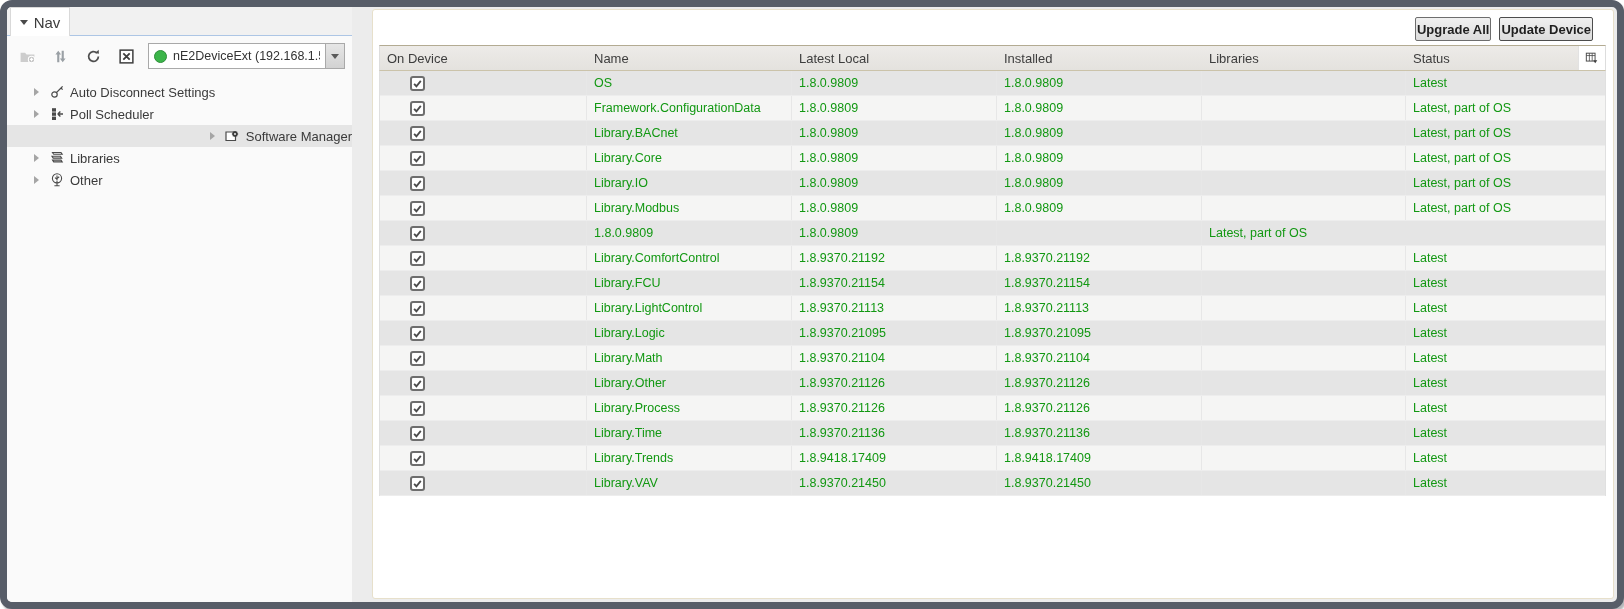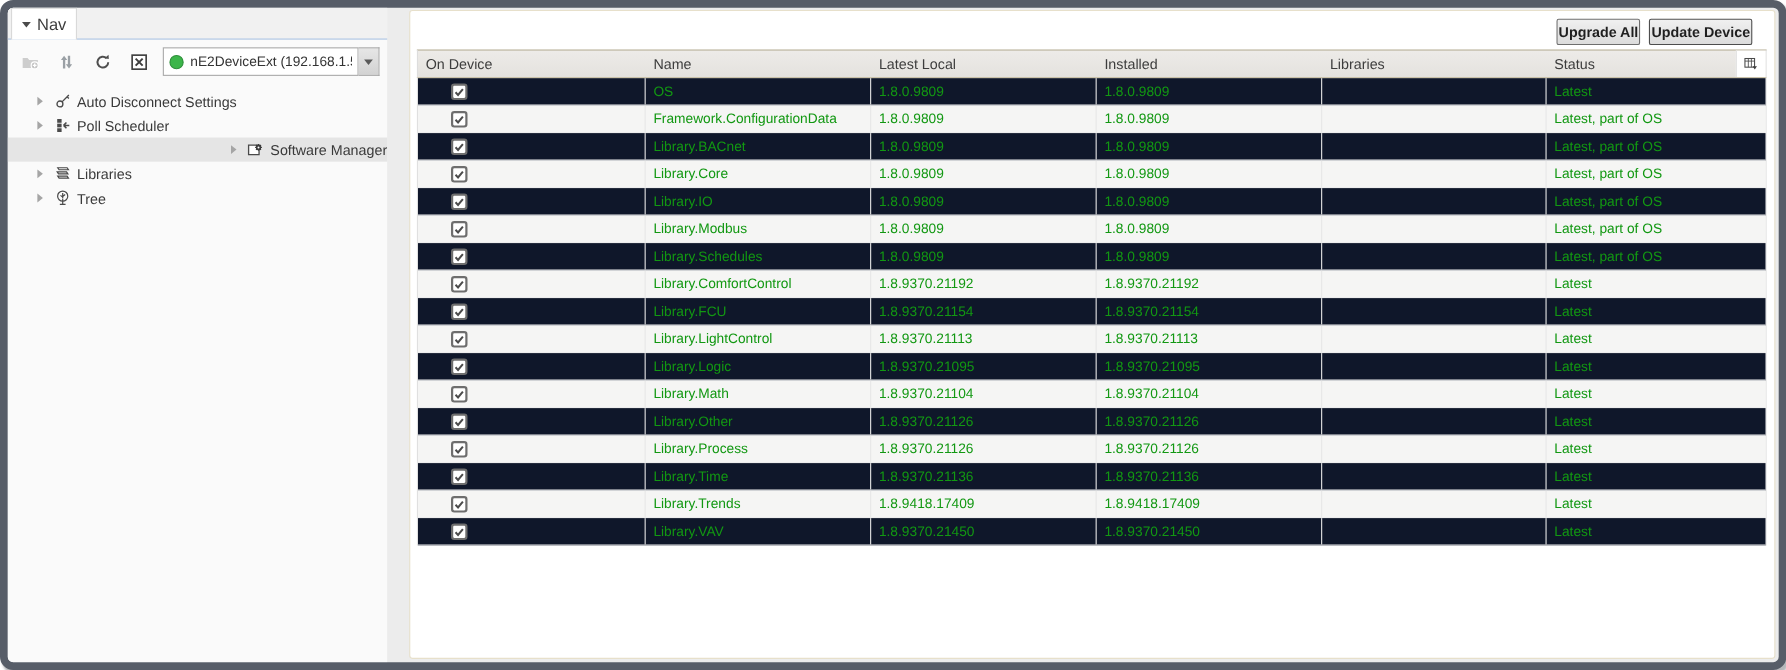--- a/index.html
+++ b/index.html
@@ -70,21 +70,21 @@
     color:#3d3d3d; font-size:13px;
   }
   .th { padding-left:7px; cursor:default; }
   .thead-opts {
     position:absolute; right:0; top:0; bottom:0; width:27px; background:#fff;
     border-left:1px solid #e2e2e2; display:flex; align-items:center; justify-content:center;
   }
   .thead-opts svg { width:14px; height:14px; }
 
   .tbody { border-left:1px solid #e0e0e0; border-right:1px solid #e0e0e0; }
-  .row { height:25px; align-items:stretch; font-size:12.5px; border-bottom:1px solid #ededed; background:#0f172a; }
+  .row { height:25px; align-items:stretch; font-size:12.5px; border-bottom:1px solid #ededed; background:#e5e5e5; }
   .row:nth-child(even) { background:#f5f5f4; }
   .cell { display:flex; align-items:center; padding-left:7px; border-right:1px solid #e7e7e7; overflow:hidden; white-space:nowrap; }
   .cell:last-child { border-right:none; }
   .cell.green { color:#129812; }
   .cell.ck { padding-left:30px; }
   .cb {
     width:15px; height:15px; background:#fff; border:2px solid #6e6e6e; border-radius:3px;
     display:flex; align-items:center; justify-content:center;
   }
   .cb svg { width:11px; height:11px; }
@@ -189,21 +189,21 @@
           <span>Libraries</span>
         </div>
         <div class="titem">
           <span class="expander"></span>
           <span class="ticon">
             <svg viewBox="0 0 16 16" fill="none" stroke="#4a4a4a" stroke-width="1.1">
               <circle cx="8" cy="6.3" r="4.6"></circle>
               <path d="M8 3.4 v5 M6 5.6 l2 1.6 M10.2 4.8 l-2.2 1.8 M8 9 v4.4 M5.4 13.8 h5.2"></path>
             </svg>
           </span>
-          <span>Tree</span>
+          <span>Other</span>
         </div>
       </div>
   </div>
 
   <div class="card">
     <div class="card-top">
       <div class="top-buttons">
         <button class="btn">Upgrade All</button>
         <button class="btn primary">Update Device</button>
       </div>
@@ -311,21 +311,20 @@
             <div class="cell green">Latest, part of OS</div>
           </div>
           <div class="row grid-cols">
             <div class="cell ck">
               <span class="cb">
                 <svg viewBox="0 0 12 12">
                   <path d="M2.3 6.4 L4.8 9 L9.6 3.2" stroke="#4c4c4c" stroke-width="2" fill="none"></path>
                 </svg>
               </span>
             </div>
-            <div class="cell green">Library.Schedules</div>
             <div class="cell green">1.8.0.9809</div>
             <div class="cell green">1.8.0.9809</div>
             <div class="cell green"></div>
             <div class="cell green">Latest, part of OS</div>
           </div>
           <div class="row grid-cols">
             <div class="cell ck">
               <span class="cb">
                 <svg viewBox="0 0 12 12">
                   <path d="M2.3 6.4 L4.8 9 L9.6 3.2" stroke="#4c4c4c" stroke-width="2" fill="none"></path>

